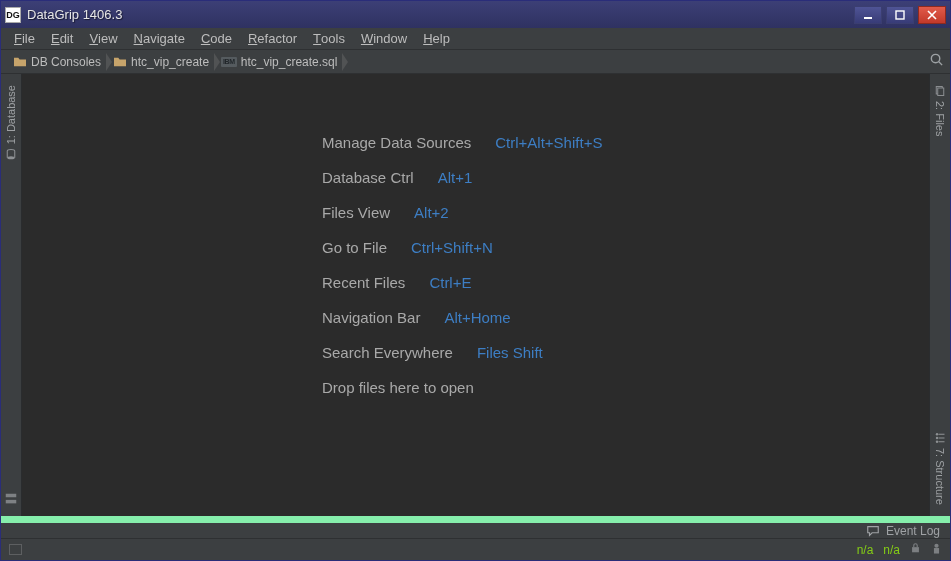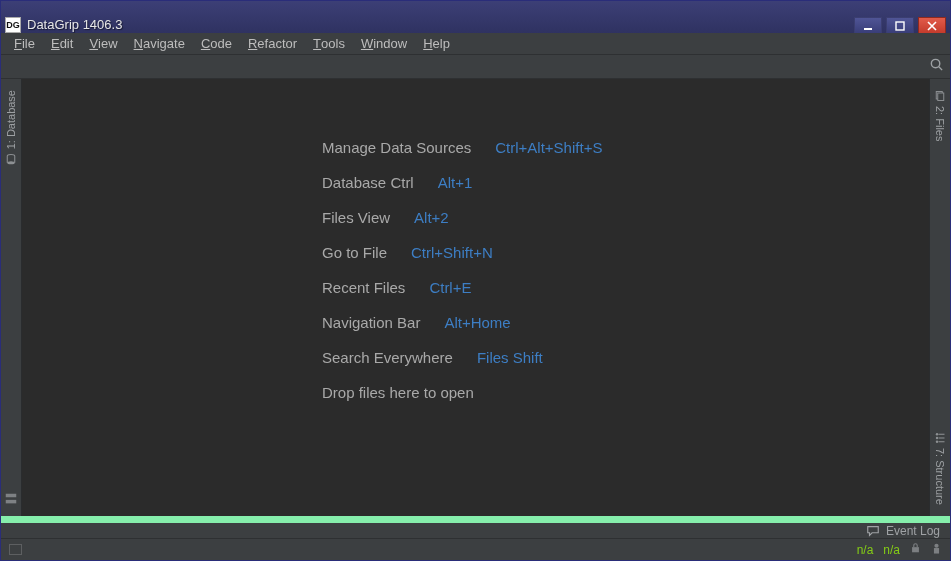--- a/index.html
+++ b/index.html
@@ -7,21 +7,21 @@
       width: 951px; height: 561px;
       font-family: "Segoe UI", Arial, sans-serif;
       color: #bbb;
       background: #3c3f41;
       overflow: hidden;
     }
     .window { width:100%; height:100%; border:1px solid #2a2d79; display:flex; flex-direction:column; }
     
     .titlebar {
       height:27px; background: linear-gradient(#3c3f76,#2f3261);
-      display:flex; padding:16px 4px;
+      display:flex; align-items:center; padding:0 4px;
       color:#e6e6e6;
     }
     .app-icon {
       width:16px; height:16px; background:#fff; color:#111;
       font-size:9px; font-weight:700; display:flex; align-items:center;
       justify-content:center; border:1px solid #aaa; margin-right:6px;
     }
     .title-text { font-size:13px; text-shadow:1px 1px 1px #0008; }
     .wincontrols { margin-left:auto; display:flex; gap:4px; }
     .winbtn {
@@ -140,20 +140,38 @@
       <div class="menu"><span class="mn">V</span>iew</div>
       <div class="menu"><span class="mn">N</span>avigate</div>
       <div class="menu"><span class="mn">C</span>ode</div>
       <div class="menu"><span class="mn">R</span>efactor</div>
       <div class="menu"><span class="mn">T</span>ools</div>
       <div class="menu"><span class="mn">W</span>indow</div>
       <div class="menu"><span class="mn">H</span>elp</div>
     </div>
 
   <div class="bcbar">
+    <div id="bcrow" style="display:flex;align-items:center;">
+        <div class="crumb">
+          <svg width="14" height="12" viewBox="0 0 16 14" class="folder-icon">
+            <path d="M1 2h5l1.5 2H15v8H1z"></path>
+          </svg>
+          <span>DB Consoles</span>
+        </div>
+        <div class="crumb">
+          <svg width="14" height="12" viewBox="0 0 16 14" class="folder-icon">
+            <path d="M1 2h5l1.5 2H15v8H1z"></path>
+          </svg>
+          <span>htc_vip_create</span>
+        </div>
+        <div class="crumb">
+          <span class="ibm-badge">IBM</span>
+          <span>htc_vip_create.sql</span>
+        </div>
+      </div>
     <span class="search-icon-right">
       <svg width="15" height="15" viewBox="0 0 16 16">
           <circle cx="7" cy="7" r="4.5" fill="none" stroke="currentColor" stroke-width="1.5"></circle>
           <line x1="10.5" y1="10.5" x2="14" y2="14" stroke="currentColor" stroke-width="1.5"></line>
         </svg>
     </span>
   </div>
 
   <div class="client">
     <div class="gutter-l">

